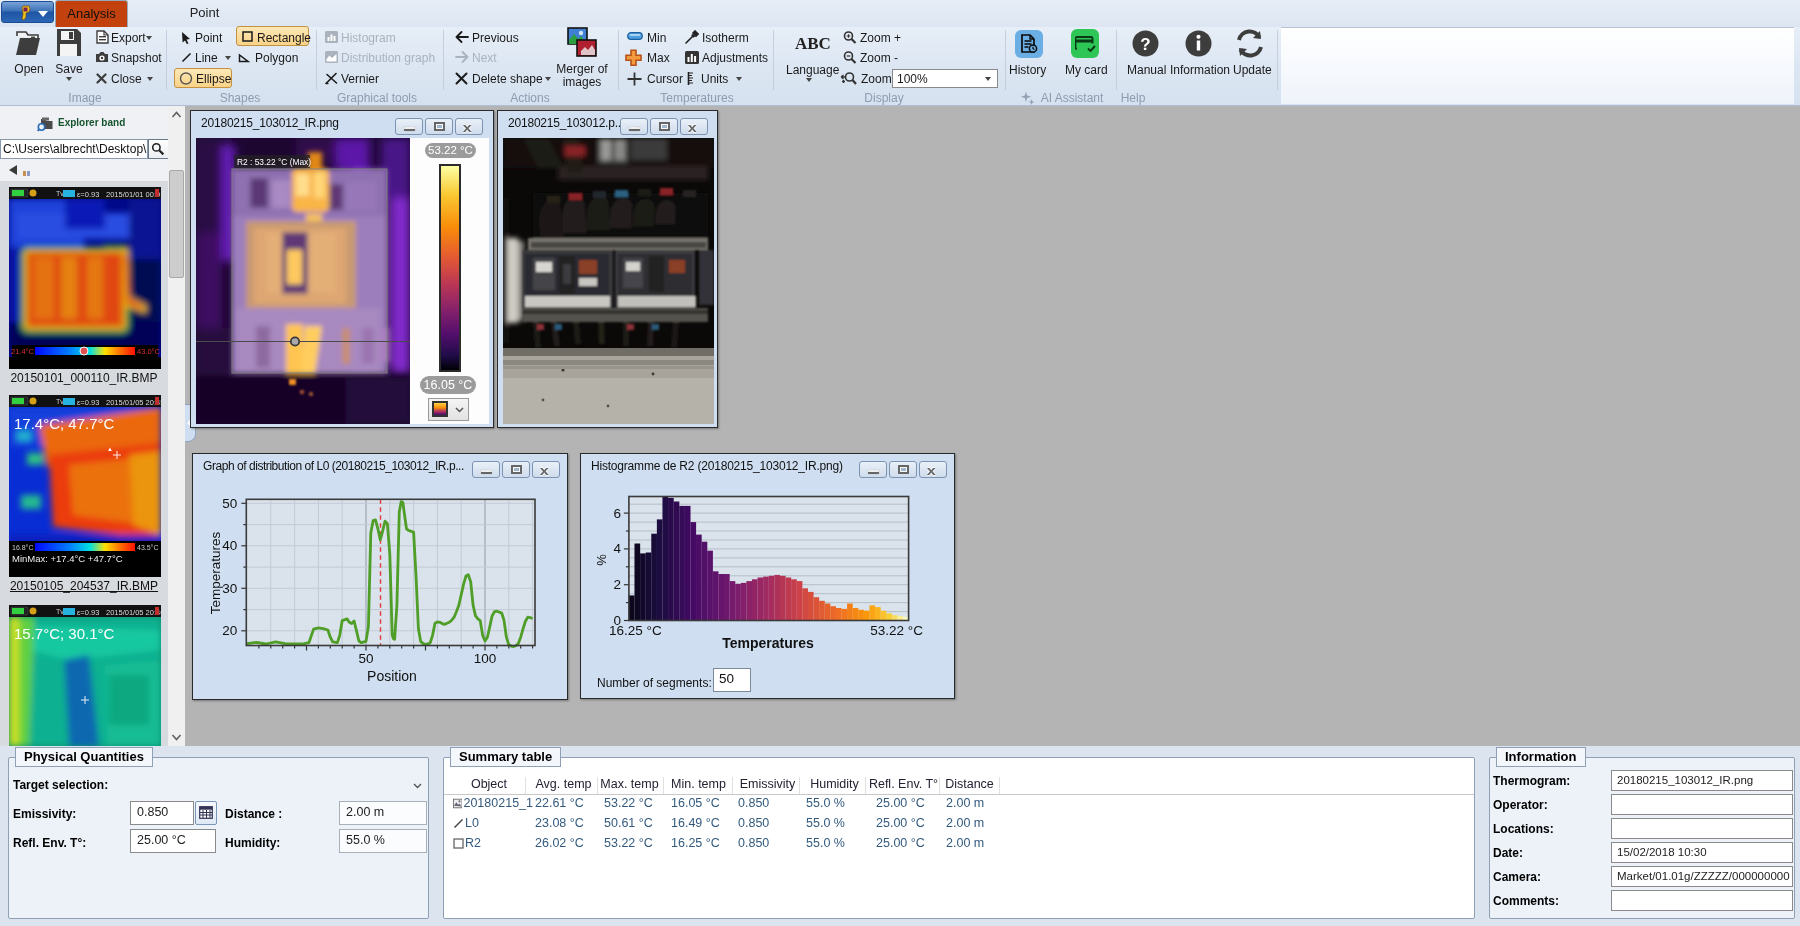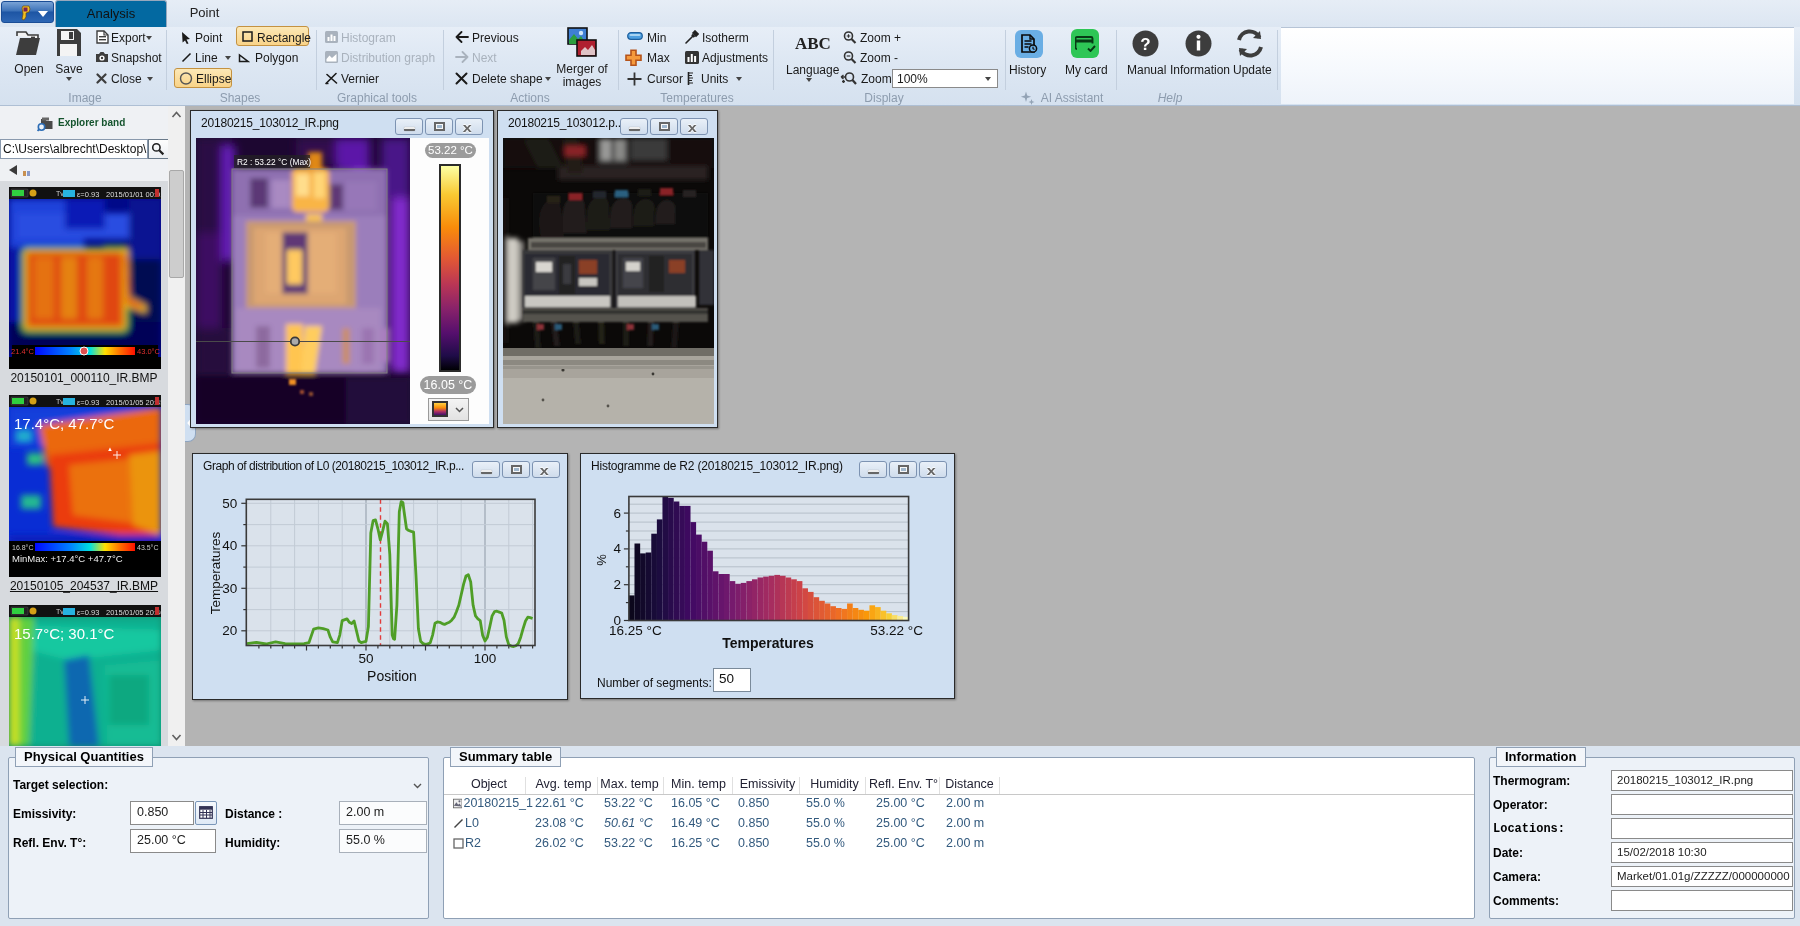--- a/index.html
+++ b/index.html
@@ -4,21 +4,21 @@
 <style>
 * { margin:0; padding:0; box-sizing:border-box; }
 html,body { width:1800px; height:926px; overflow:hidden; font-family:"Liberation Sans",sans-serif; }
 body { position:relative; background:#b4b4b4; }
 .abs { position:absolute; }
 
 
 #ribbon { left:0; top:0; width:1800px; height:106px; background:linear-gradient(#eef3fa,#dde7f3 60%,#d5e1ef); border-bottom:1px solid #aebfd4; }
 #tabrow { left:0; top:0; width:1800px; height:27px; background:linear-gradient(#e6edf6,#dce6f2); }
 #appbtn { left:1px; top:1px; width:53px; height:22px; border-radius:3px; background:linear-gradient(#7aa3d6 0%,#3c72b8 45%,#1d55a4 50%,#2d66b4 100%); border:1px solid #1a4d96; }
-#tab-analysis { left:55px; top:0px; width:112px; height:27px; background:#0369a1; border:1px solid #97a8bd; border-bottom:none; border-radius:3px 3px 0 0; color:#111; font-size:13px; text-align:center; line-height:26px; }
+#tab-analysis { left:55px; top:0px; width:73px; height:27px; background:#c2410c; border:1px solid #97a8bd; border-bottom:none; border-radius:3px 3px 0 0; color:#111; font-size:13px; text-align:center; line-height:26px; }
 #tab-report { left:152px; top:0px; width:105px; height:27px; color:#222; font-size:13px; text-align:center; line-height:26px; }
 .glabel { top:91px; height:14px; font-size:12px; color:#8d9cae; text-align:center; }
 .gsep { top:30px; width:1px; height:60px; background:#c3cfde; }
 .rtext { font-size:12px; color:#1a1a1a; white-space:nowrap; }
 .bigtext { font-size:12px; color:#1a1a1a; text-align:center; }
 .gray { color:#a9b2bd !important; }
 .ddarrow { width:0; height:0; border-left:3.5px solid transparent; border-right:3.5px solid transparent; border-top:4px solid #444; display:inline-block; }
 
 
 #explorer { left:0; top:106px; width:185px; height:640px; background:#eff1f4; }
@@ -266,21 +266,21 @@
 </svg>
 <div class="abs rtext" style="left:1170px;top:63px;">Information</div>
 <svg class="abs" style="left:1235px;top:29px" width="30" height="29" viewBox="0 0 30 29">
   <path d="M4 11 a11 11 0 0 1 20.5 -2.5" fill="none" stroke="#3d3d3d" stroke-width="4"></path>
   <path d="M25 2 l1 8 -8-1 z" fill="#3d3d3d"></path>
   <path d="M26 18 a11 11 0 0 1 -20.5 2.5" fill="none" stroke="#3d3d3d" stroke-width="4"></path>
   <path d="M5 27 l-1-8 8 1 z" fill="#3d3d3d"></path>
 </svg>
 <div class="abs rtext" style="left:1233px;top:63px;">Update</div>
 <div class="abs gsep" style="left:1277px;"></div>
-<div class="abs glabel" style="left:1125px;width:90px;font-style:italic;">Help</div>
+<div class="abs glabel" style="left:1088px;width:90px;">Help</div>
 <div class="abs" style="left:1281px;top:27px;width:513px;height:77px;background:linear-gradient(#ffffff,#f6f9fd 55%,#eef3fa);border-top:1px solid #b6c4d6;"></div>
 
 <div class="abs" id="explorer">
   <div class="thumbzone"></div>
   <svg style="position:absolute;left:37px;top:10px" width="16" height="16" viewBox="0 0 16 16">
     <path d="M4 3 h4 l1.5 2 h6 v8 h-11.5 z" fill="#4a4a4a"></path>
     <rect x="5" y="1.5" width="7" height="3" fill="#686868"></rect>
     <circle cx="4.5" cy="11" r="3.2" fill="#ecf2f8" stroke="#2d6db5" stroke-width="1.6"></circle>
     <path d="M2.2 13.2 L0.6 15" stroke="#2d6db5" stroke-width="1.8"></path>
   </svg>
@@ -833,21 +833,21 @@
       <span class="tc" style="left:294px;">0.850</span>
       <span class="tc" style="left:362px;">55.0 %</span>
       <span class="tc" style="left:432px;">25.00 °C</span>
       <span class="tc" style="left:502px;">2.00 m</span>
     </div>
   <div class="trow" style="top:58px;">
       <span class="tc0"><svg width="11" height="11" viewBox="0 0 11 11" style="margin-right:1px">
           <path d="M1.5 9.5 L9.5 1.5" stroke="#444" stroke-width="1.4"></path>
         </svg>L0</span>
       <span class="tc" style="left:91px;">23.08 °C</span>
-      <span class="tc" style="left:160px;font-style:italic;">50.61 °C</span>
+      <span class="tc" style="left:160px;">50.61 °C</span>
       <span class="tc" style="left:227px;">16.49 °C</span>
       <span class="tc" style="left:294px;">0.850</span>
       <span class="tc" style="left:362px;">55.0 %</span>
       <span class="tc" style="left:432px;">25.00 °C</span>
       <span class="tc" style="left:502px;">2.00 m</span>
     </div>
   <div class="trow" style="top:78px;">
       <span class="tc0"><svg width="11" height="11" viewBox="0 0 11 11" style="margin-right:1px">
           <rect x="1" y="1" width="9" height="9" fill="none" stroke="#666" stroke-width="1.3"></rect>
         </svg>R2</span>
@@ -859,21 +859,21 @@
       <span class="tc" style="left:432px;">25.00 °C</span>
       <span class="tc" style="left:502px;">2.00 m</span>
     </div>
 </div>
 <div class="panel" id="info" style="left:1489px; top:757px; width:306px; height:162px;">
   <div class="ptab">Information</div>
   <div class="flabel" style="left:3px;top:16px;">Thermogram:</div>
   <div class="iinput" style="top:12px;">20180215_103012_IR.png</div>
   <div class="flabel" style="left:3px;top:40px;">Operator:</div>
   <div class="iinput" style="top:36px;"></div>
-  <div class="flabel" style="left:3px;top:64px;font-family:Liberation Mono, monospace;">Locations:</div>
+  <div class="flabel" style="left:3px;top:64px;">Locations:</div>
   <div class="iinput" style="top:60px;"></div>
   <div class="flabel" style="left:3px;top:88px;">Date:</div>
   <div class="iinput" style="top:84px;">15/02/2018 10:30</div>
   <div class="flabel" style="left:3px;top:112px;">Camera:</div>
   <div class="iinput" style="top:108px;">Market/01.01g/ZZZZZ/000000000</div>
   <div class="flabel" style="left:3px;top:136px;">Comments:</div>
   <div class="iinput" style="top:132px;"></div>
 </div>
 
 </body></html>

